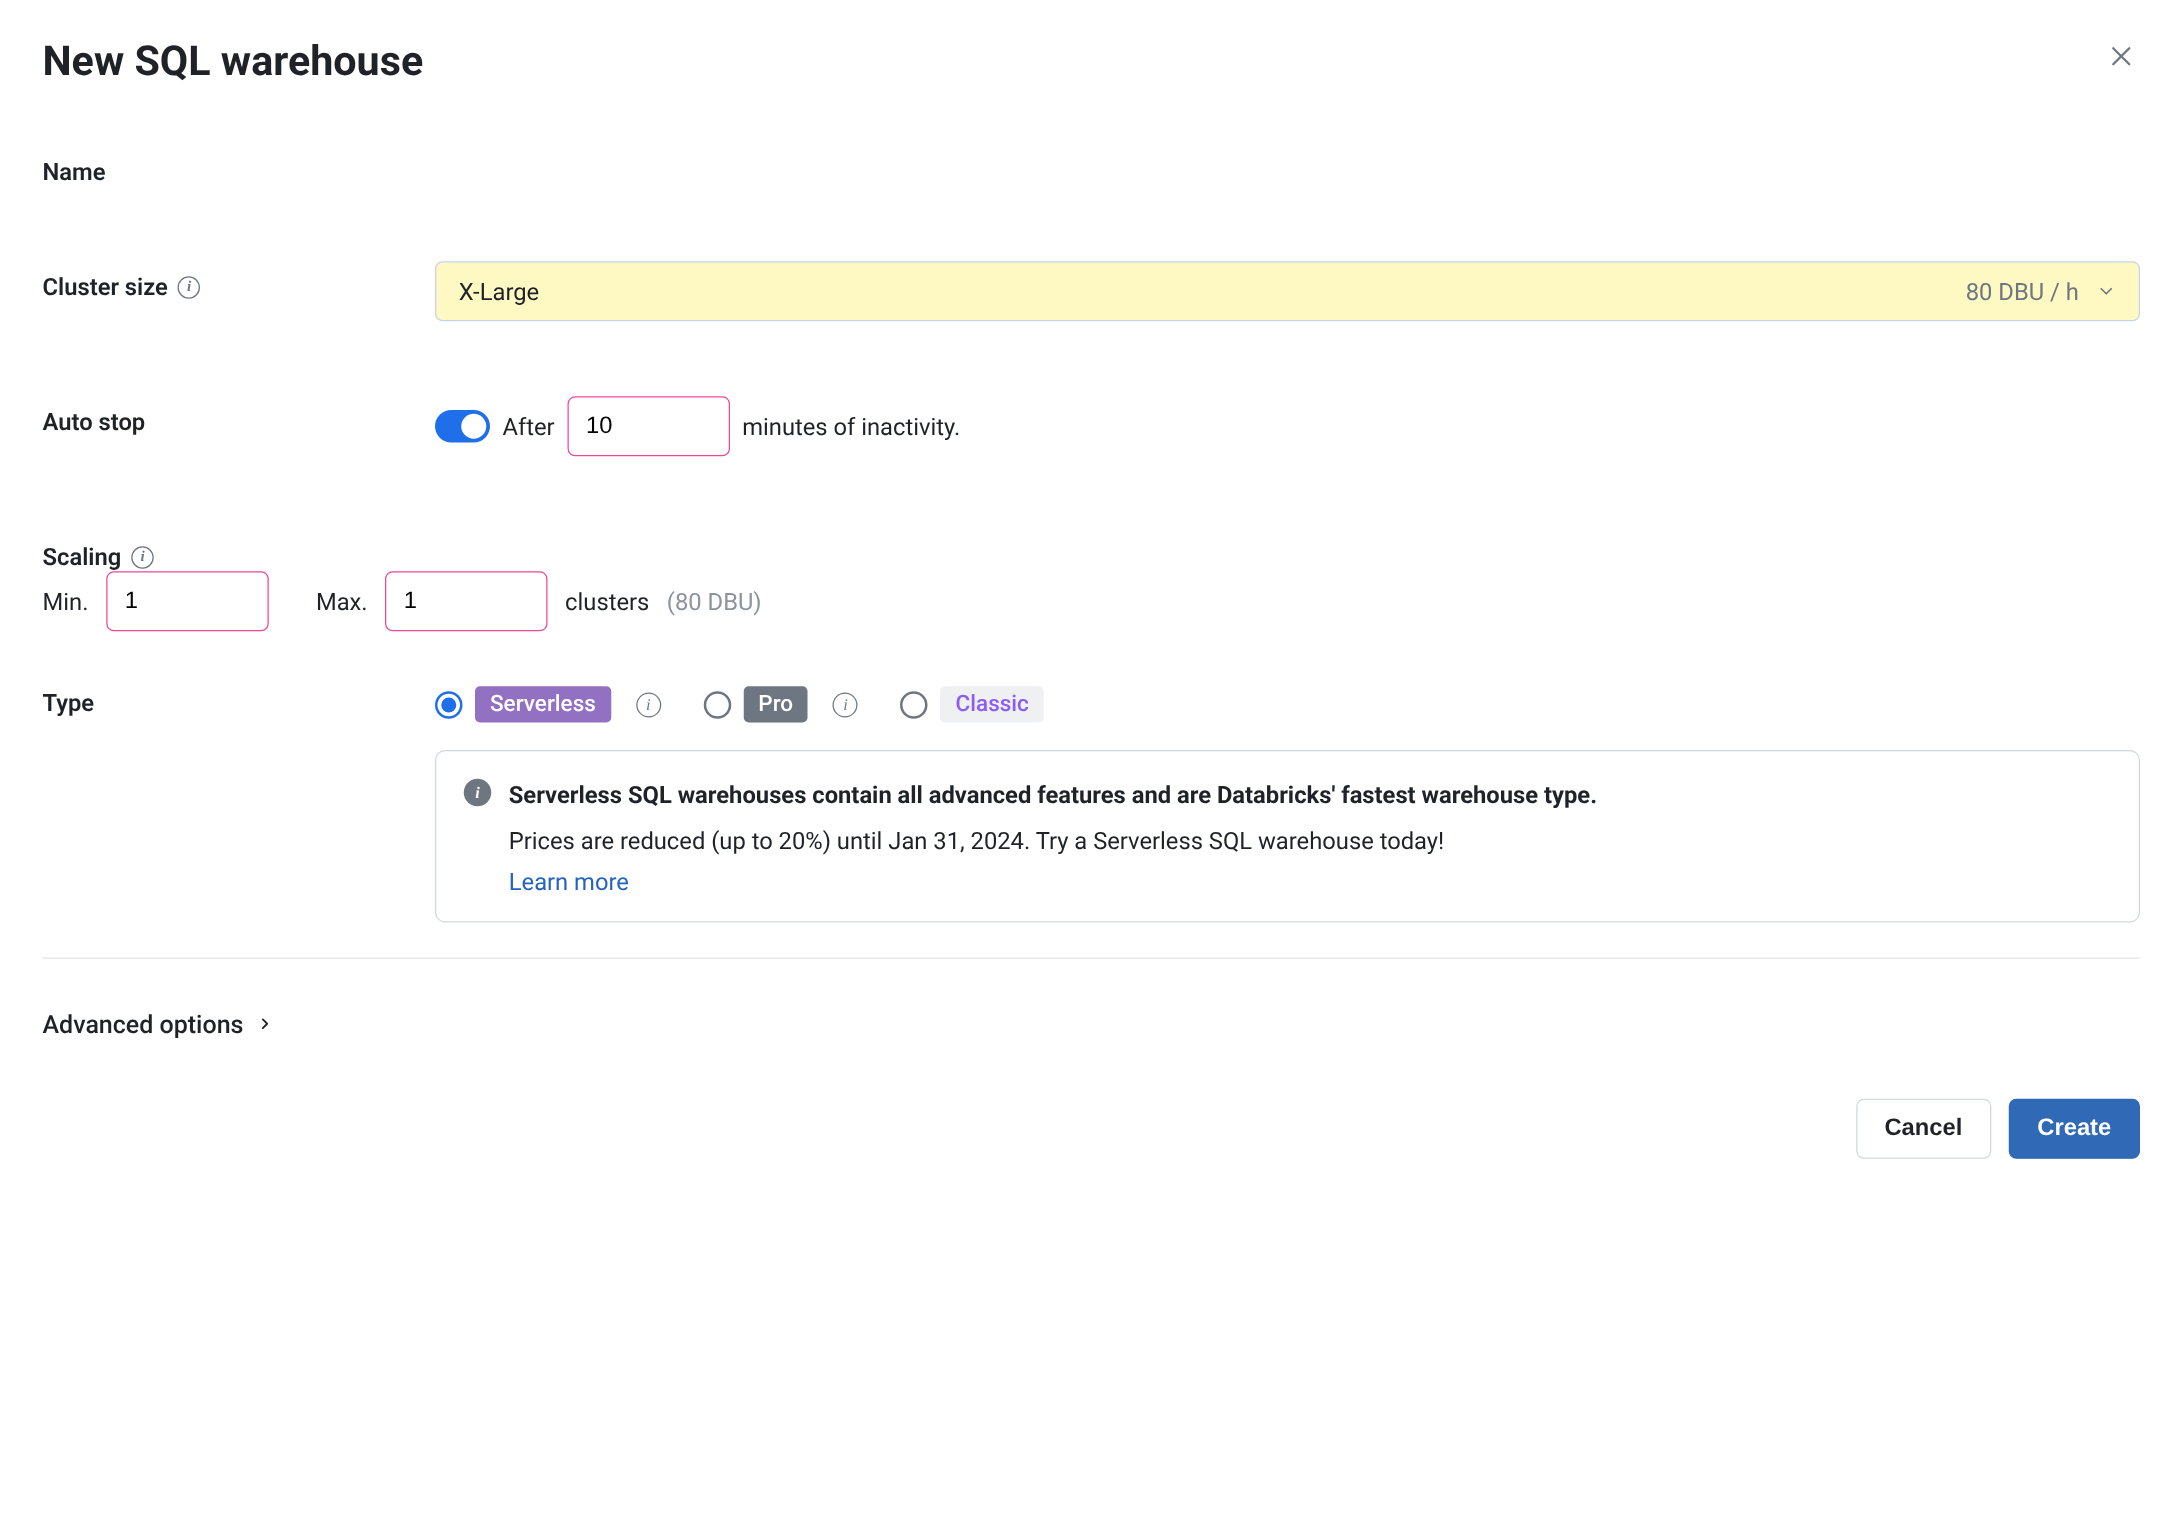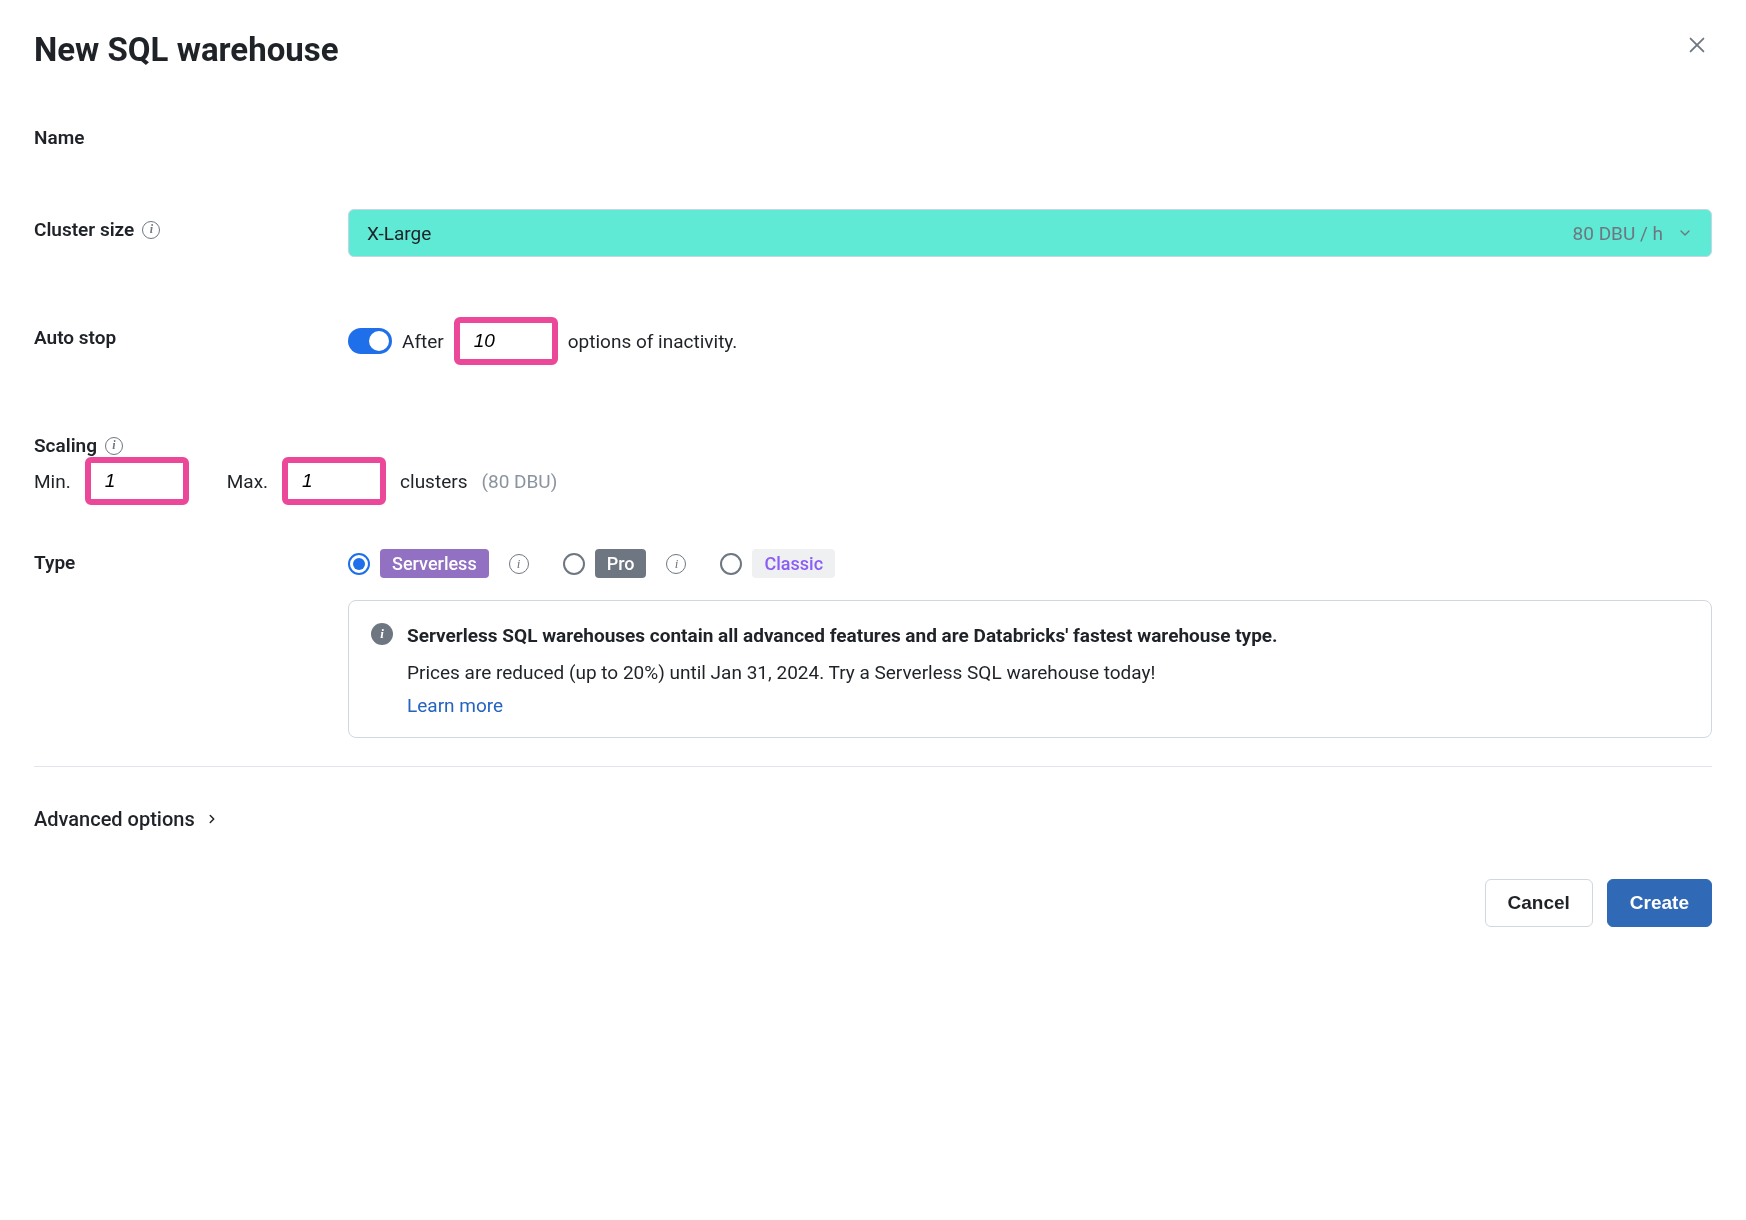--- a/index.html
+++ b/index.html
@@ -65,21 +65,21 @@
   width: 100%;
   height: 48px;
   border: 1px solid #c5d4e6;
   border-radius: 6px;
   padding: 0 18px;
   font-size: 19px;
   display: flex;
   align-items: center;
   justify-content: space-between;
   cursor: pointer;
-  background: #5eead4;
+  background: #fef9c3;
 }
 .select-right {
   display: flex;
   align-items: center;
   gap: 14px;
   color: #6e7781;
 }
 .select-dbu { font-size: 19px; color: #6e7781; }
 .info-icon {
   width: 18px;
@@ -118,28 +118,27 @@
   content: "";
   position: absolute;
   width: 20px;
   height: 20px;
   background: #fff;
   border-radius: 50%;
   top: 3px;
   right: 3px;
 }
 .num-input {
-  width: 104px;
+  width: 130px;
   height: 48px;
-  border: 6px solid #ec4899;
+  border: 1px solid #ec4899;
   border-radius: 6px;
   padding: 0 14px;
   font-size: 19px;
   outline: none;
-  font-style: italic;
 }
 .scaling-row {
   display: flex;
   align-items: center;
   gap: 14px;
   font-size: 19px;
 }
 .scaling-muted { color: #8b949e; }
 .type-options {
   display: flex;
@@ -299,21 +298,21 @@
   </div>
 </div>
 
 <div class="form-row row-auto">
   <div class="label-col">Auto stop</div>
   <div class="input-col">
     <div class="auto-stop-row">
       <div class="toggle"></div>
       <span>After</span>
       <input class="num-input" type="text" value="10" style="">
-      <span>options of inactivity.</span>
+      <span>minutes of inactivity.</span>
     </div>
   </div>
 </div>
 
 <div class="form-row row-scaling">
   <div class="label-col">
     <span>Scaling</span>
     <span class="info-icon">i</span>
   </div>
   <div class="input-col">

